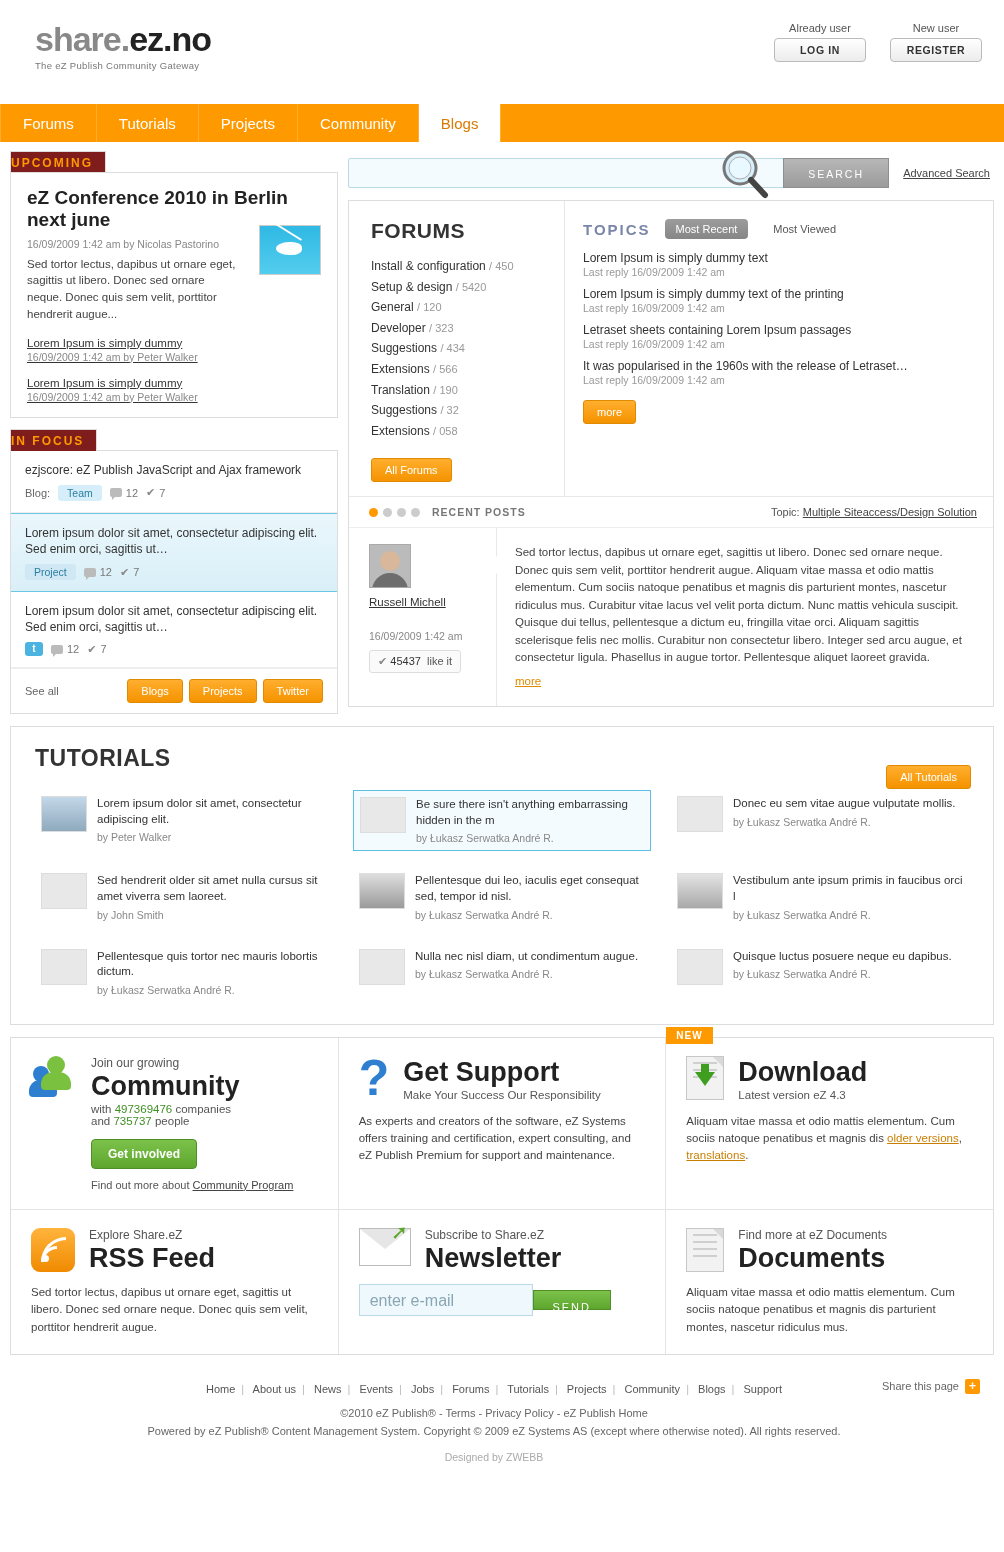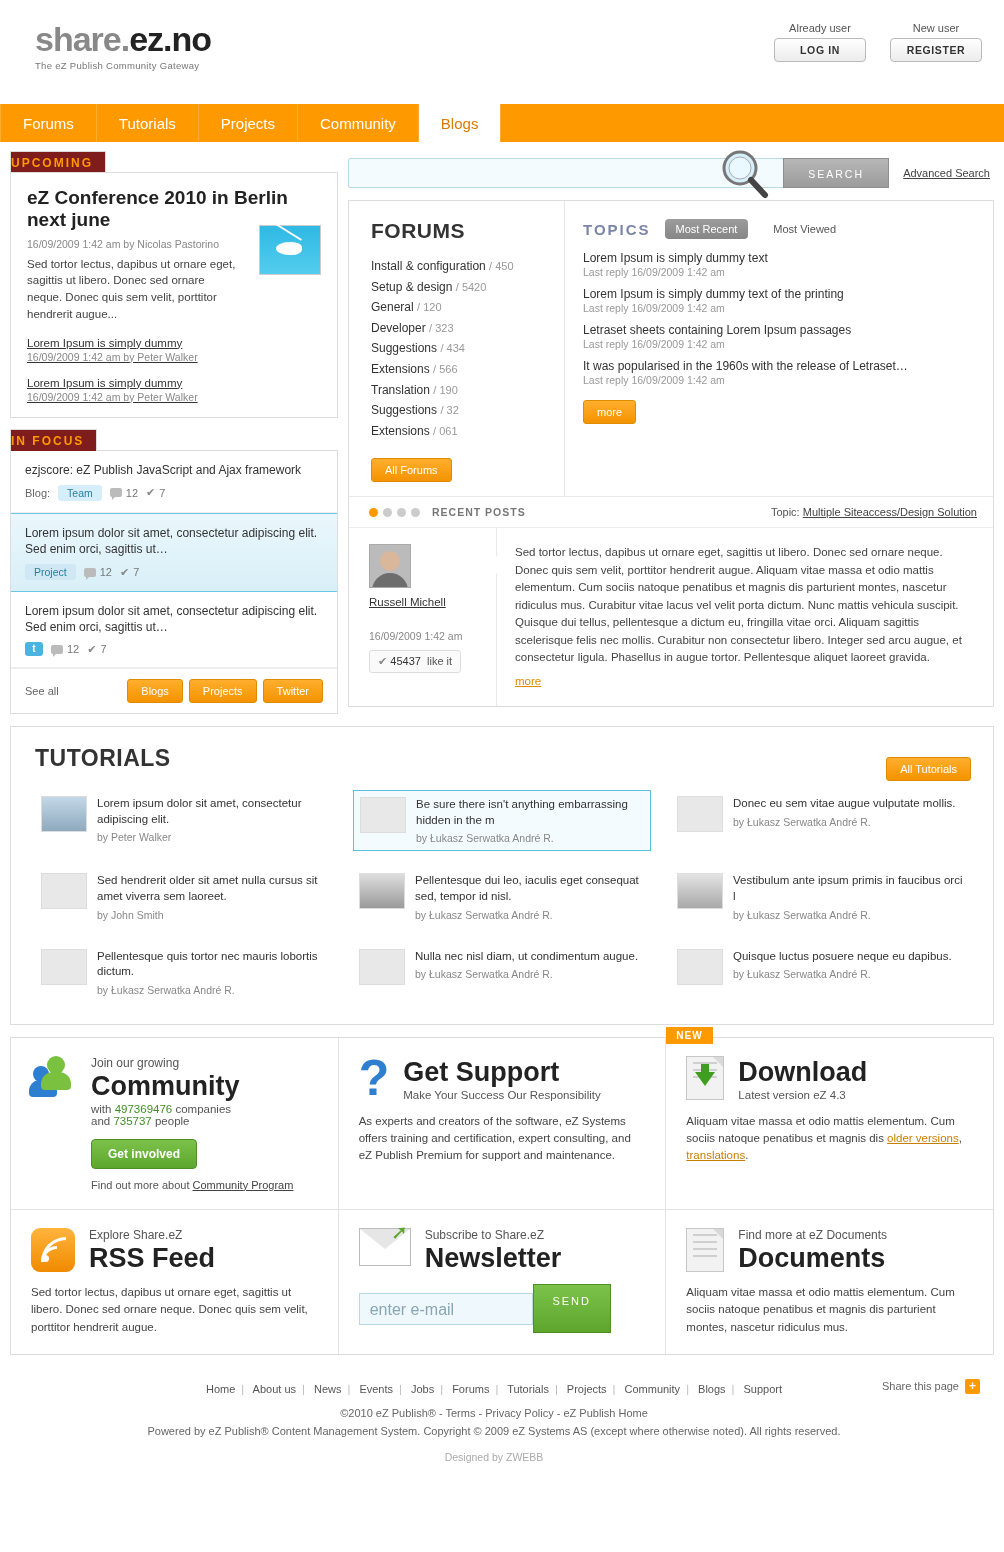--- a/index.html
+++ b/index.html
@@ -145,21 +145,21 @@
     font-size:11px; color:#555; padding:4px 8px; display:inline-block;
   }
   .likebox .n { color:#333; }
   .rb-right { flex:1; padding:16px 22px 16px 18px; font-size:11.5px; line-height:1.52; color:#444; position:relative; }
   .rb-right .more { color:#e08a00; text-decoration:underline; font-size:11.5px; }
   .callout { position:absolute; left:-9px; top:28px; width:0; height:0; border-top:9px solid transparent; border-bottom:9px solid transparent; border-right:9px solid #fff; }
 
   
   .tutorials { margin:12px 10px 0 10px; background:#fff; border:1px solid #ddd; padding:18px 24px 22px 24px; position:relative; }
   .tutorials h2 { margin:0 0 18px 0; font-size:23px; letter-spacing:0.5px; color:#333; }
-  .all-tut { position:absolute; right:22px; top:30px; }
+  .all-tut { position:absolute; right:22px; top:38px; }
   .tut-grid { display:grid; grid-template-columns:repeat(3,1fr); gap:16px 20px; }
   .tut { display:flex; gap:10px; padding:6px; }
   .tut.hl { border:1px solid #5cc0e2; background:#f4fbfe; }
   .tut .tthumb { width:46px; height:36px; background:#e8e8e8; border:1px solid #ddd; flex:none; }
   .tut .tthumb.img1 { background:linear-gradient(#c3d8e8,#8fa9bd); }
   .tut .tthumb.img2 { background:linear-gradient(#dedede,#9a9a9a); }
   .tut .tthumb.img3 { background:linear-gradient(#e4e4e4,#a8a8a8); }
   .tut .ttxt { font-size:11.5px; line-height:1.35; color:#333; }
   .tut .tby { font-size:10.5px; color:#888; margin-top:4px; }
 
@@ -189,21 +189,21 @@
   .green-link { color:#3f8f24; }
   .link-u { text-decoration:underline; color:#c87f00; }
   .mail-field {
     margin-top:12px; display:flex; align-items:center;
   }
   .mail-input {
     width:174px; height:32px; border:1px solid #bcd9e6; background:#eef8fd;
     font-size:16px; color:#8aa6b3; padding:0 10px; line-height:32px;
   }
   .send-btn {
-    width:78px; height:49px; background:linear-gradient(#7cc24a,#5da62e);
+    width:78px; height:20px; background:linear-gradient(#7cc24a,#5da62e);
     border:1px solid #4f8f26; color:#fff; font-size:11px; letter-spacing:2px;
     text-align:center; line-height:32px; cursor:pointer;
   }
 
   
   .ico-people { width:46px; height:42px; position:relative; }
   .ico-people .p1 { position:absolute; left:16px; top:0; width:18px; height:18px; border-radius:50%; background:#79c13f; }
   .ico-people .p1b { position:absolute; left:10px; top:16px; width:30px; height:18px; border-radius:12px 12px 4px 4px; background:#79c13f; }
   .ico-people .p2 { position:absolute; left:2px; top:10px; width:16px; height:16px; border-radius:50%; background:#2e7fd0; }
   .ico-people .p2b { position:absolute; left:-2px; top:24px; width:28px; height:17px; border-radius:11px 11px 4px 4px; background:#2e7fd0; }
@@ -370,21 +370,21 @@
             <h2>FORUMS</h2>
             <div class="flist">
               <div><a>Install &amp; configuration</a> <span class="num">/ <span>450</span></span></div>
               <div><a>Setup &amp; design</a> <span class="num">/ <span>5420</span></span></div>
               <div><a>General</a> <span class="num">/ <span>120</span></span></div>
               <div><a>Developer</a> <span class="num">/ <span>323</span></span></div>
               <div><a>Suggestions</a> <span class="num">/ <span>434</span></span></div>
               <div><a>Extensions</a> <span class="num">/ <span>566</span></span></div>
               <div><a>Translation</a> <span class="num">/ <span>190</span></span></div>
               <div><a>Suggestions</a> <span class="num">/ <span>32</span></span></div>
-              <div><a>Extensions</a> <span class="num">/ <span>061</span></span></div>
+              <div><a>Extensions</a> <span class="num">/ <span>058</span></span></div>
             </div>
             <div style="margin-top:18px;">
               <span class="btn-orange">All Forums</span>
             </div>
           </div>
 
           <div class="forums-right">
             <div class="topics-head">
               <h3>TOPICS</h3>
               <span class="seg">Most Recent</span>

